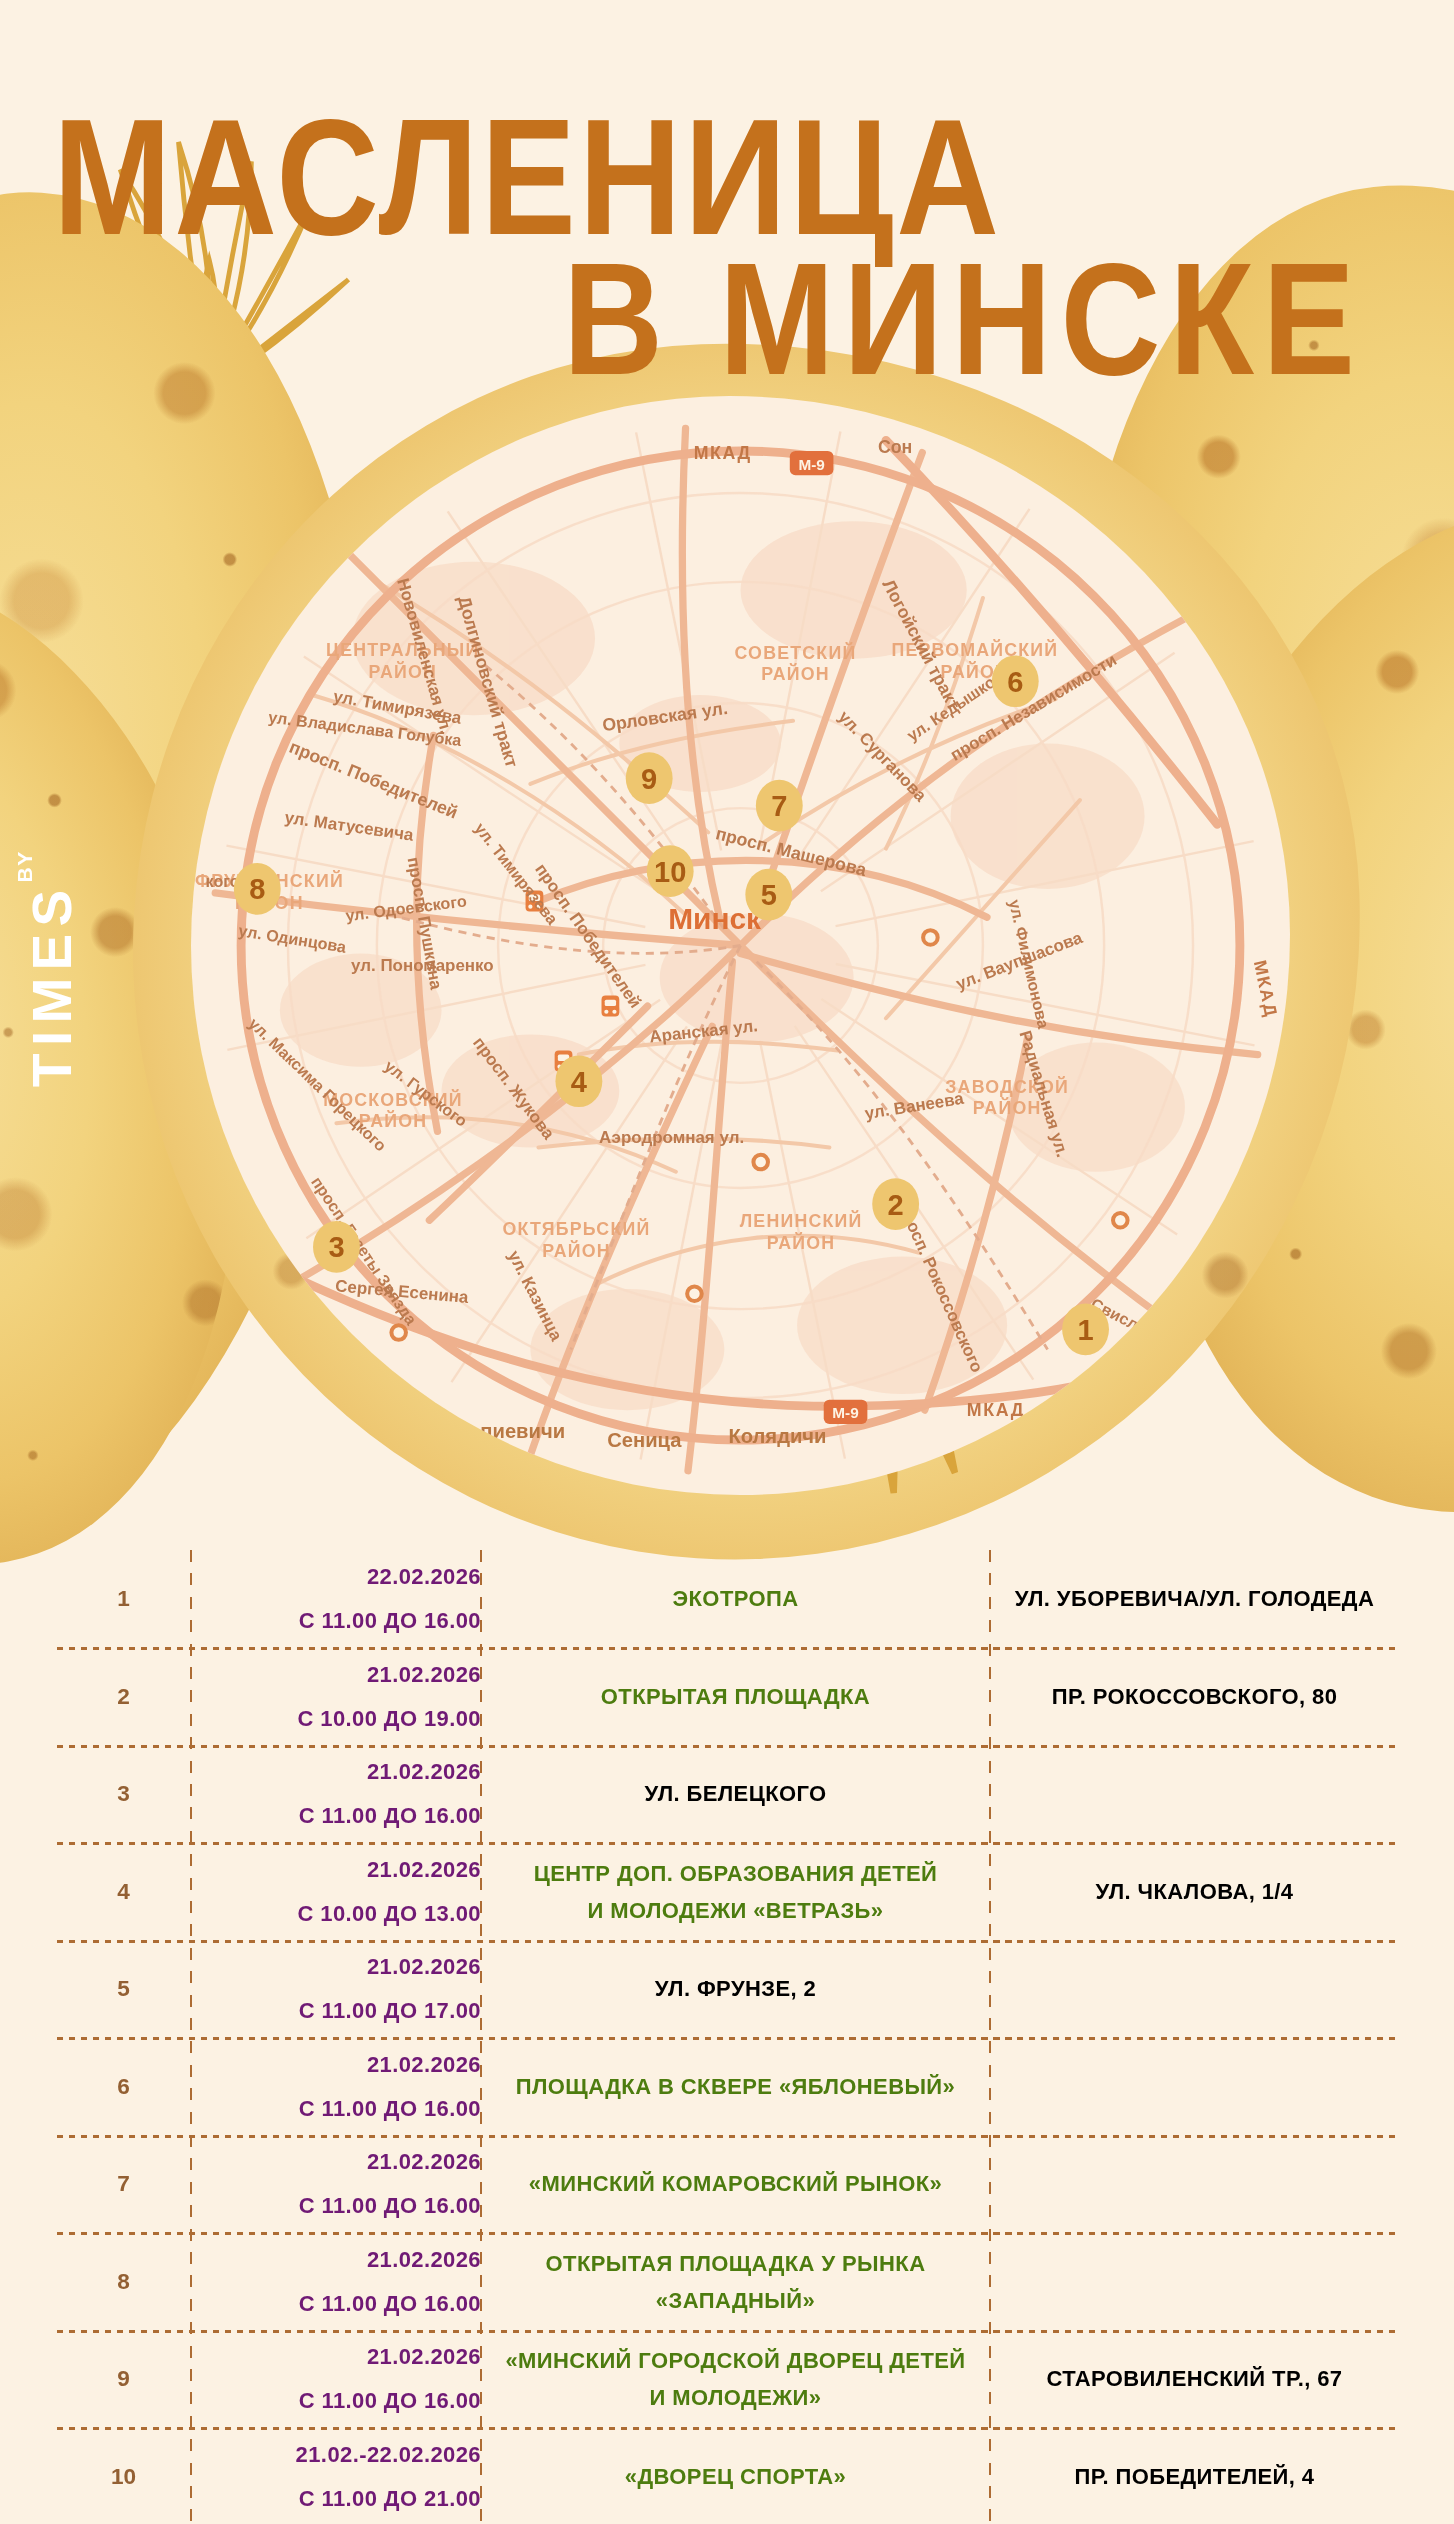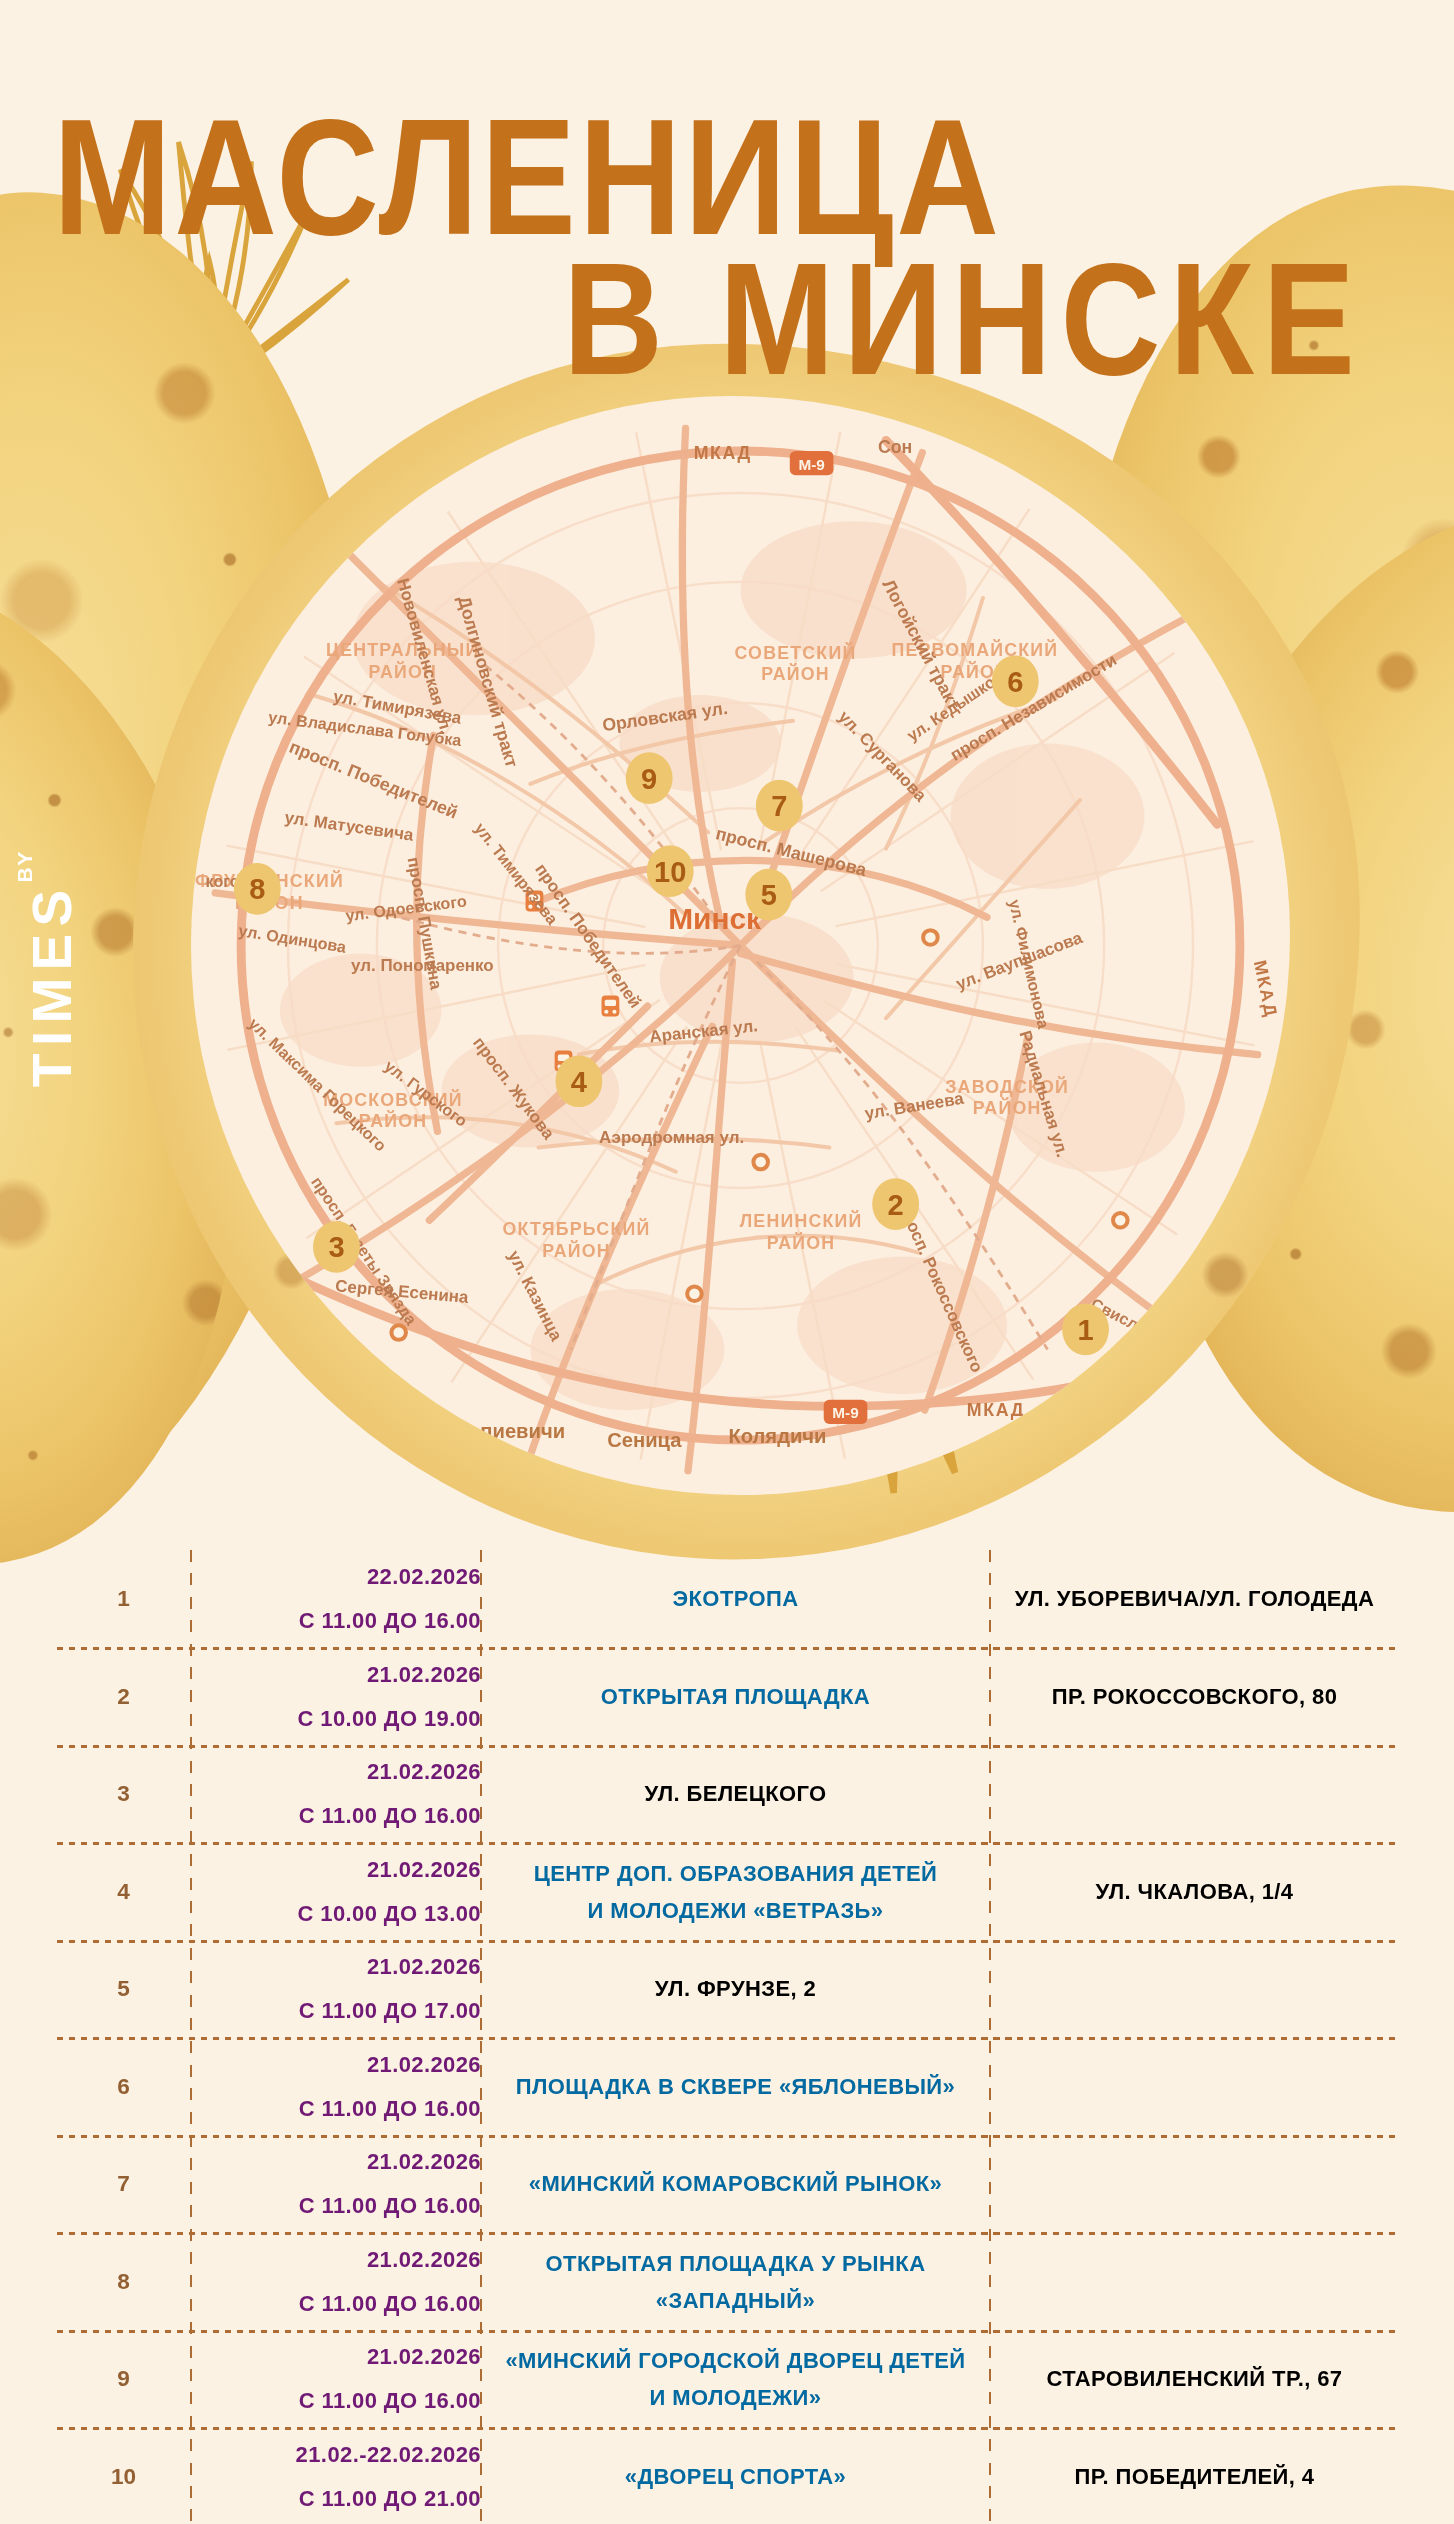--- a/index.html
+++ b/index.html
@@ -64,21 +64,21 @@
 
   
   .sched{position:absolute;left:57px;top:1550px;width:1341px;height:975px;}
   .t-row{position:absolute;left:0;width:100%;height:98px;display:grid;
     grid-template-columns:133px 291px 509px 409px;align-items:center;}
   .t-row::after{content:"";position:absolute;left:0;right:0;bottom:-1.6px;height:2.4px;
     background:repeating-linear-gradient(90deg,#ad6c33 0 6.5px,transparent 6.5px 12px);}
   .t-cell{text-align:center;font-weight:800;white-space:pre-line;}
   .t-num{font-size:22.6px;color:#936033;}
   .t-date{font-size:22px;color:#701a75;line-height:2.0;letter-spacing:0.4px;text-align:right;}
-  .t-event{font-size:22px;color:#0369a1;line-height:1.7;letter-spacing:0.4px;}
+  .t-event{font-size:22px;color:#4d7c0f;line-height:1.7;letter-spacing:0.4px;}
   .t-addr{font-size:22px;color:#000000;line-height:1.7;letter-spacing:0.4px;}
   .t-vline{position:absolute;top:0;bottom:0;width:2.4px;
     background:repeating-linear-gradient(180deg,#ad6c33 0 12px,transparent 12px 23.4px);}
 
   .flower{stroke:#d9a43b;fill:none;stroke-linecap:round;}
 </style>
 </head>
 <body>
 
 <div class="poster" style="position:absolute;inset:0;">

